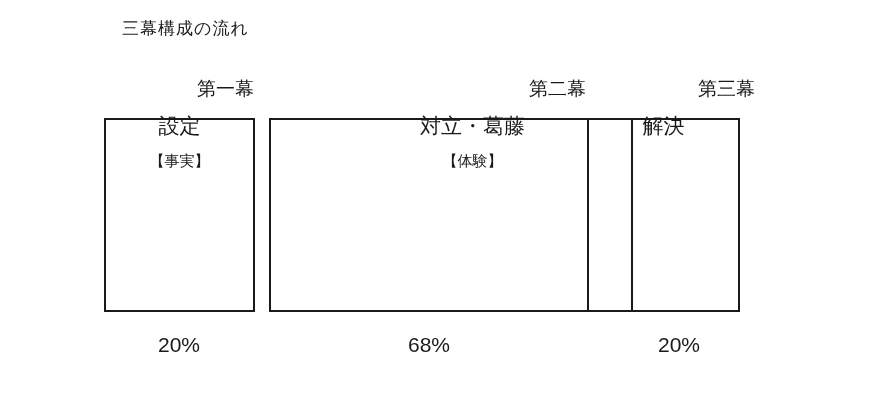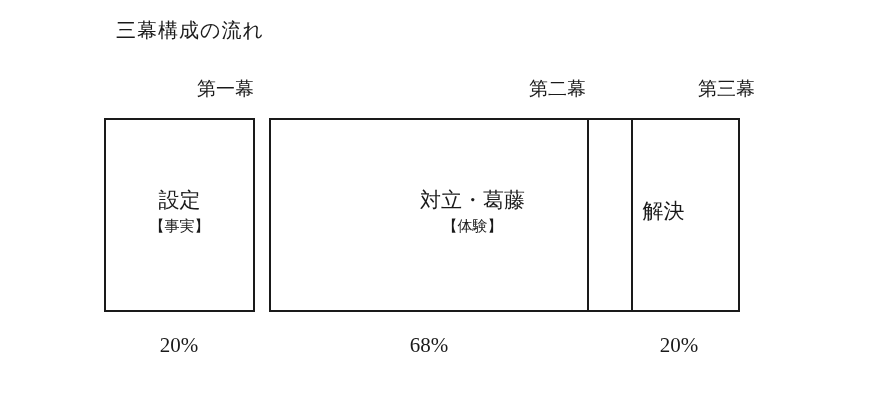--- a/index.html
+++ b/index.html
@@ -1,28 +1,28 @@
 <!DOCTYPE html>
 <html><head>
   <meta charset="utf-8">
   <style>
     html, body { margin: 0; padding: 0; }
     body {
       width: 870px; height: 413px; background: #ffffff; position: relative; overflow: hidden;
       font-family: "DejaVu Sans", "Liberation Sans", sans-serif; color: #1a1a1a;
     }
-    .title { position: absolute; left: 116px; top: 17px; font-size: 20px; letter-spacing: 1px; }
+    .title { position: absolute; left: 122px; top: 17px; font-size: 17px; letter-spacing: 1px; }
     .act-label { position: absolute; top: 76px; font-size: 19px; text-align: right; }
     .box {
       position: absolute; top: 118px; height: 190px; border: 2px solid #1a1a1a; box-sizing: content-box;
-      display: flex; flex-direction: column; align-items: center; justify-content: center;
+      display: flex; flex-direction: column; align-items: center; 
     }
     .box .main { font-size: 21px; line-height: 1.2; margin-top: -6px; }
-    .box .sub { font-size: 15px; margin-top: 4px; }
-    .pct { position: absolute; top: 333px; font-size: 21px; text-align: center; font-family: Liberation Serif, serif; }
+    .box .sub { font-size: 15px; margin-top: 13px; }
+    .pct { position: absolute; top: 333px; font-size: 21px; text-align: center; font-family: Liberation Sans, sans-serif; }
   </style>
 </head>
 <body>
 
 <div class="title">三幕構成の流れ</div>
 
 <div class="act-label" style="left:104px;width:150px;">第一幕</div>
 <div class="box" style="left:104px;width:147px;">
   <div class="main">設定</div>
   <div class="sub">【事実】</div>

